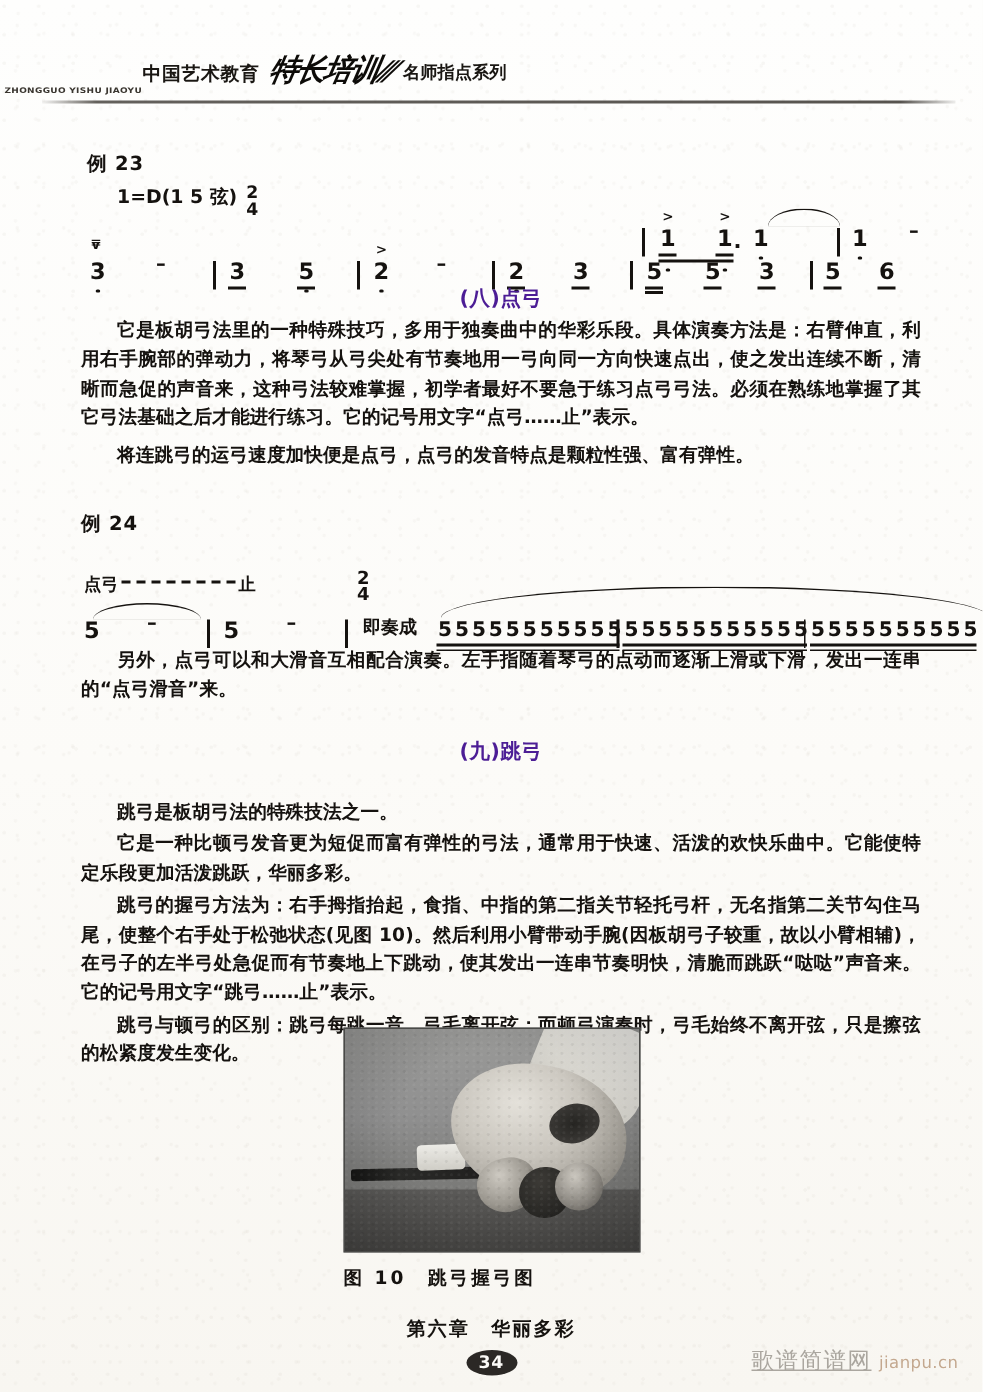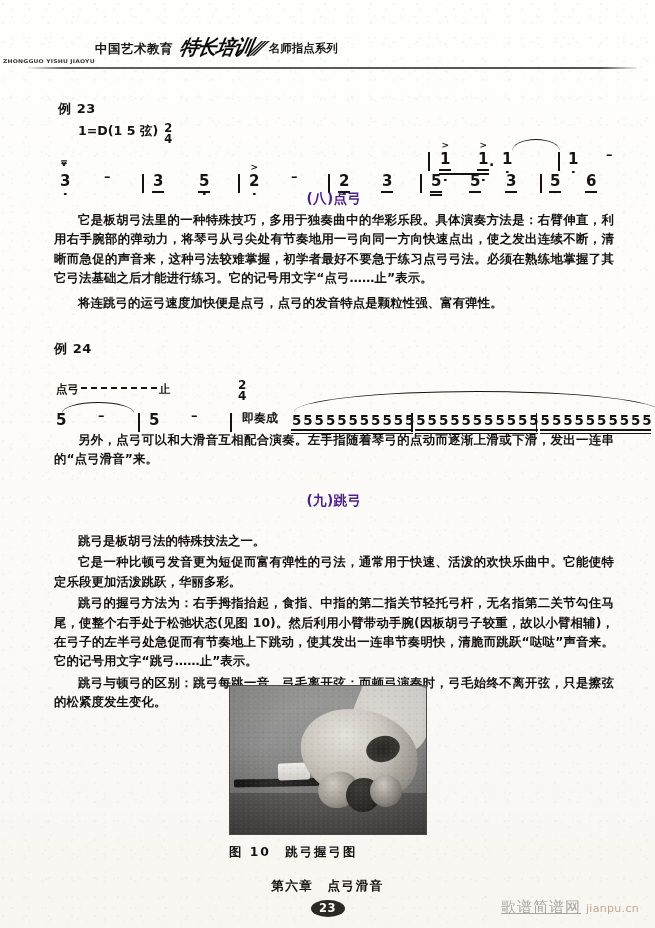--- a/index.html
+++ b/index.html
@@ -423,20 +423,20 @@
     <div class="ph-f1"></div>
     <div class="ph-f2"></div>
     <div class="ph-f3"></div>
     <div class="ph-noise"></div>
     <div class="ph-vig"></div>
   </div>
   <div class="fig-cap">图 10　跳弓握弓图</div>
 </div>
 
 <div class="footer">
-  <div class="chap">第六章　点弓滑音</div>
-  <div class="pagenum">23</div>
+  <div class="chap">第六章　华丽多彩</div>
+  <div class="pagenum">34</div>
 </div>
 
 <div class="watermark">
   <span class="wm-cn">歌谱简谱网</span>
   <span class="wm-en">jianpu.cn</span>
 </div>
 
 </body></html>

